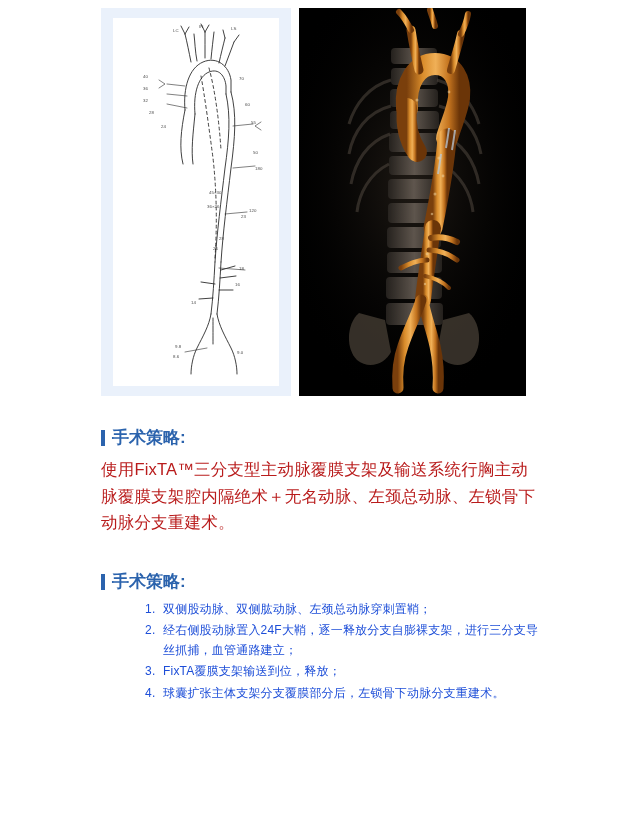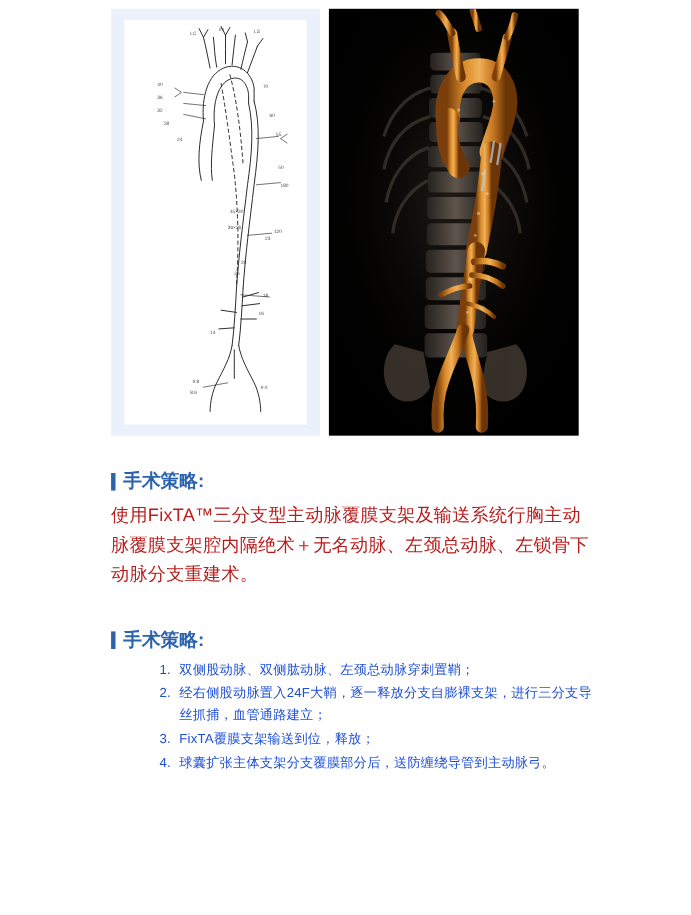--- a/index.html
+++ b/index.html
@@ -323,18 +323,18 @@
 
     <div class="section">
       <div class="sec-head">
         <span class="sec-bar"></span>
         <span>手术策略:</span>
       </div>
       <ol class="steps">
         <li>双侧股动脉、双侧肱动脉、左颈总动脉穿刺置鞘；</li>
         <li>经右侧股动脉置入24F大鞘，逐一释放分支自膨裸支架，进行三分支导丝抓捕，血管通路建立；</li>
         <li>FixTA覆膜支架输送到位，释放；</li>
-        <li>球囊扩张主体支架分支覆膜部分后，送防缠绕导管到主动脉弓。</li>
+        <li>球囊扩张主体支架分支覆膜部分后，左锁骨下动脉分支重建术。</li>
       </ol>
     </div>
 
   </div>
 </div>
 
 </body></html>

